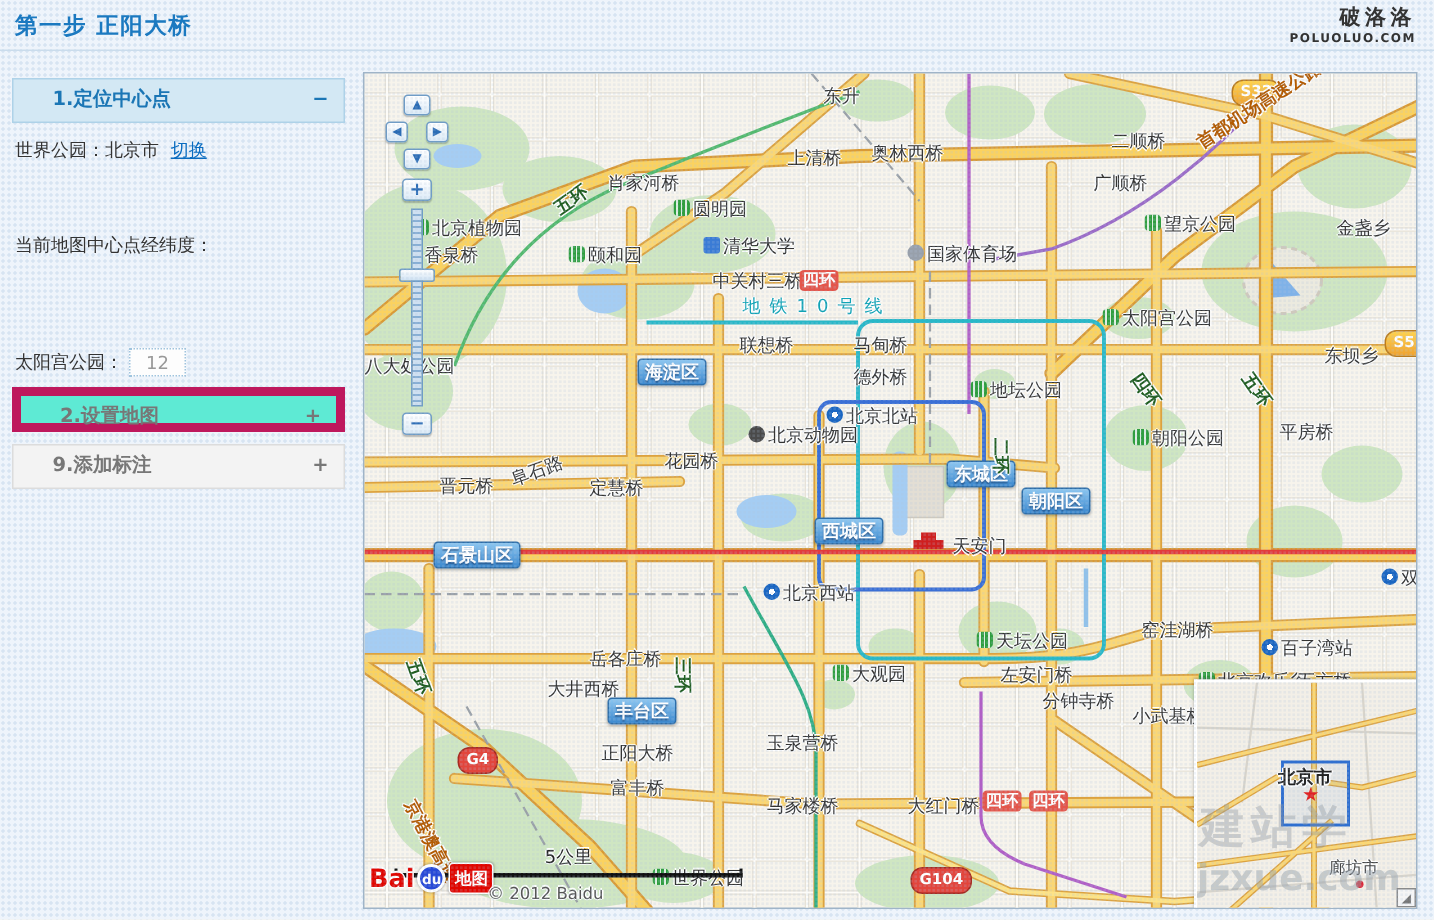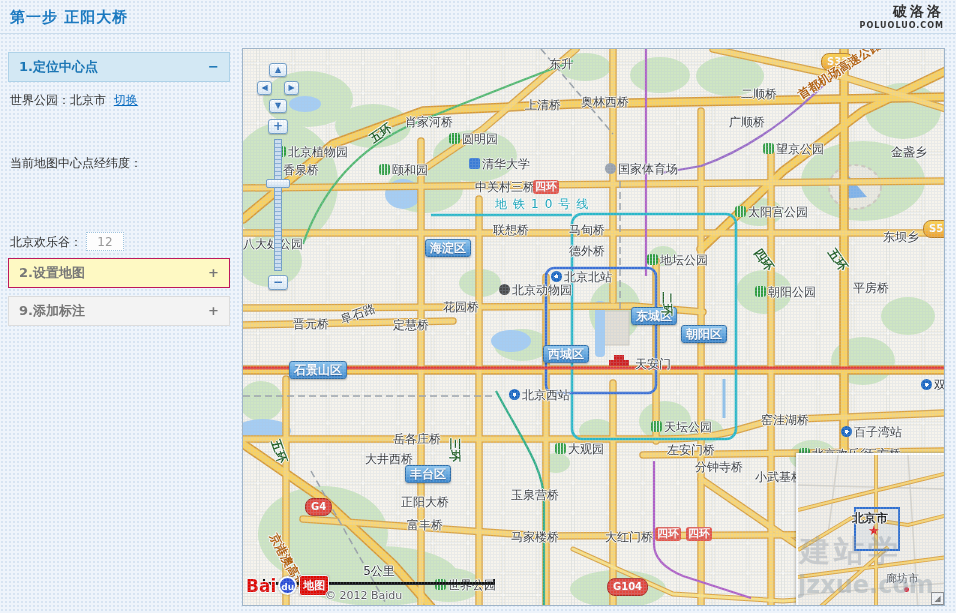--- a/index.html
+++ b/index.html
@@ -15,24 +15,24 @@
   
   .topbar { position:absolute; left:0; top:0; width:956px; height:34px;
     border-bottom:1px solid #cadcec; }
   .topbar-title { position:absolute; left:10px; top:8px; font-size:15px; font-weight:bold; color:#1b79c0; letter-spacing:1px; }
   .sitemark { position:absolute; right:12px; top:3px; text-align:right; color:#333; }
   .sitemark-cn { font-size:14px; font-weight:bold; letter-spacing:3px; }
   .sitemark-en { font-size:8px; font-weight:bold; letter-spacing:1px; }
   
   .sidebar { position:absolute; left:0; top:35px; width:242px; height:578px; }
   .acc { position:absolute; left:8px; width:222px; height:30px; line-height:28px;
-    padding:0 10px; font-size:13px; font-weight:bold; cursor:pointer; }
+    padding:0 26px; font-size:13px; font-weight:bold; cursor:pointer; }
   .acc-ico { position:absolute; right:10px; top:0; font-weight:bold; }
   .acc1 { top:17px; background:#d3e8f4; border:1px solid #aed2e8; color:#1b76b5; }
-  .acc2 { top:223px; background:#fef9c3; border:1px solid #be185d; color:#777; }
+  .acc2 { top:223px; background:#5eead4; border:6px solid #be185d; color:#777; }
   .acc3 { top:261px; background:#f3f3f3; border:1px solid #dcdcdc; color:#777; }
   .row { position:absolute; left:10px; color:#333; }
   .city-row { top:57px; }
   .link { color:#0a6cc0; text-decoration:underline; cursor:pointer; margin-left:4px; }
   .search-row { top:82px; left:8px; }
   .search-input { width:150px; height:23px; border:1px solid #c0d5e4; padding:0 4px;
     font-size:12px; color:#666; background:#fff; font-family:inherit; }
   .search-input::placeholder { color:#a9a9a9; }
   .btn { margin-left:5px; width:50px; height:25px; border:1px solid #8db8d6; border-radius:2px;
     background:linear-gradient(#feffff,#d8eaf6); color:#1b76b5; font-weight:bold; font-size:13px;
@@ -151,21 +151,21 @@
   <div class="acc acc1">
     <span>1.定位中心点</span>
     <span class="acc-ico">−</span>
   </div>
   <div class="row city-row">
     <span>世界公园：</span><span>北京市</span>
     <a class="link">切换</a>
   </div>
   <div class="row coords-label">当前地图中心点经纬度：</div>
   <div class="row level-row">
-    <span>北京欢乐谷：</span><input class="level-input" value="12" style="">
+    <span>太阳宫公园：</span><input class="level-input" value="12" style="">
   </div>
   <div class="acc acc2">
     <span>2.设置地图</span>
     <span class="acc-ico">+</span>
   </div>
   <div class="acc acc3">
     <span>9.添加标注</span>
     <span class="acc-ico">+</span>
   </div>
 </div>

